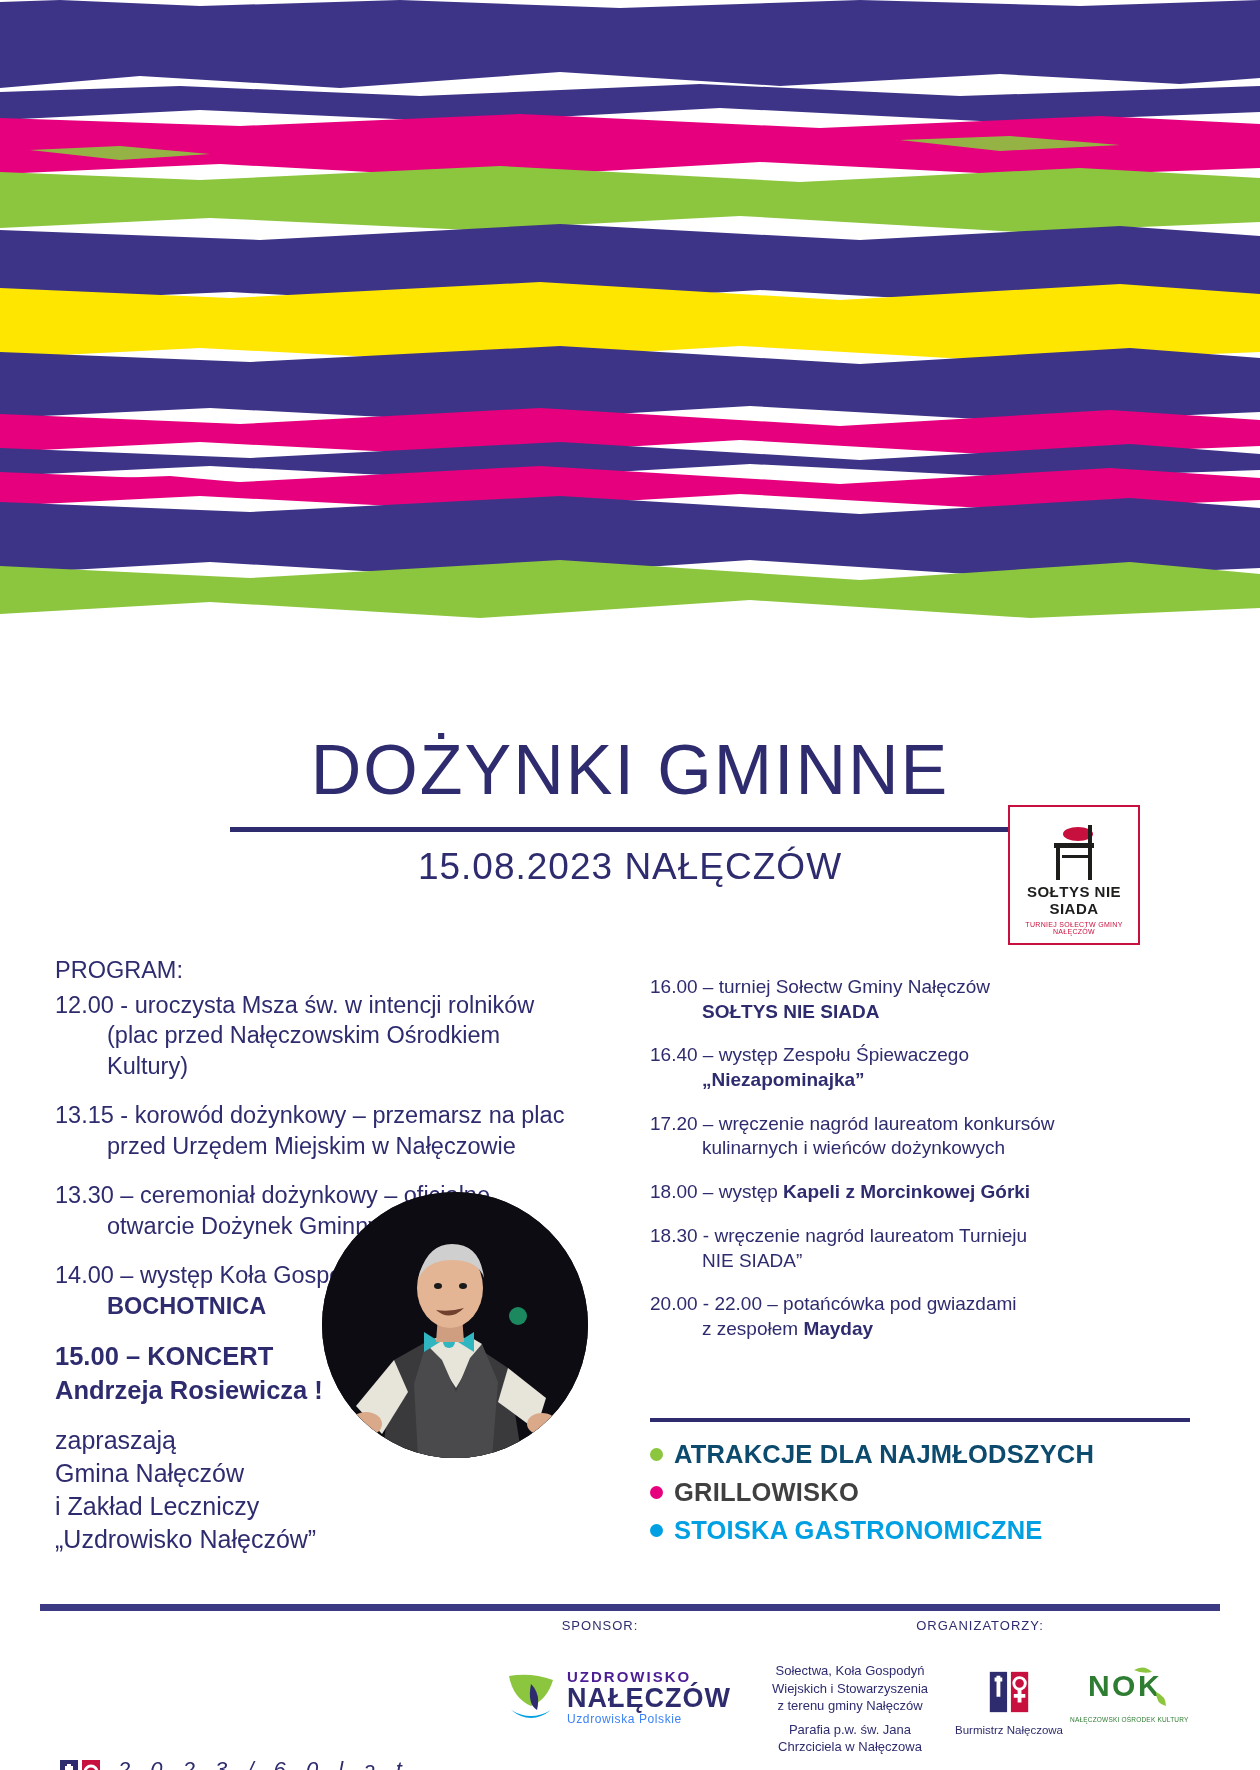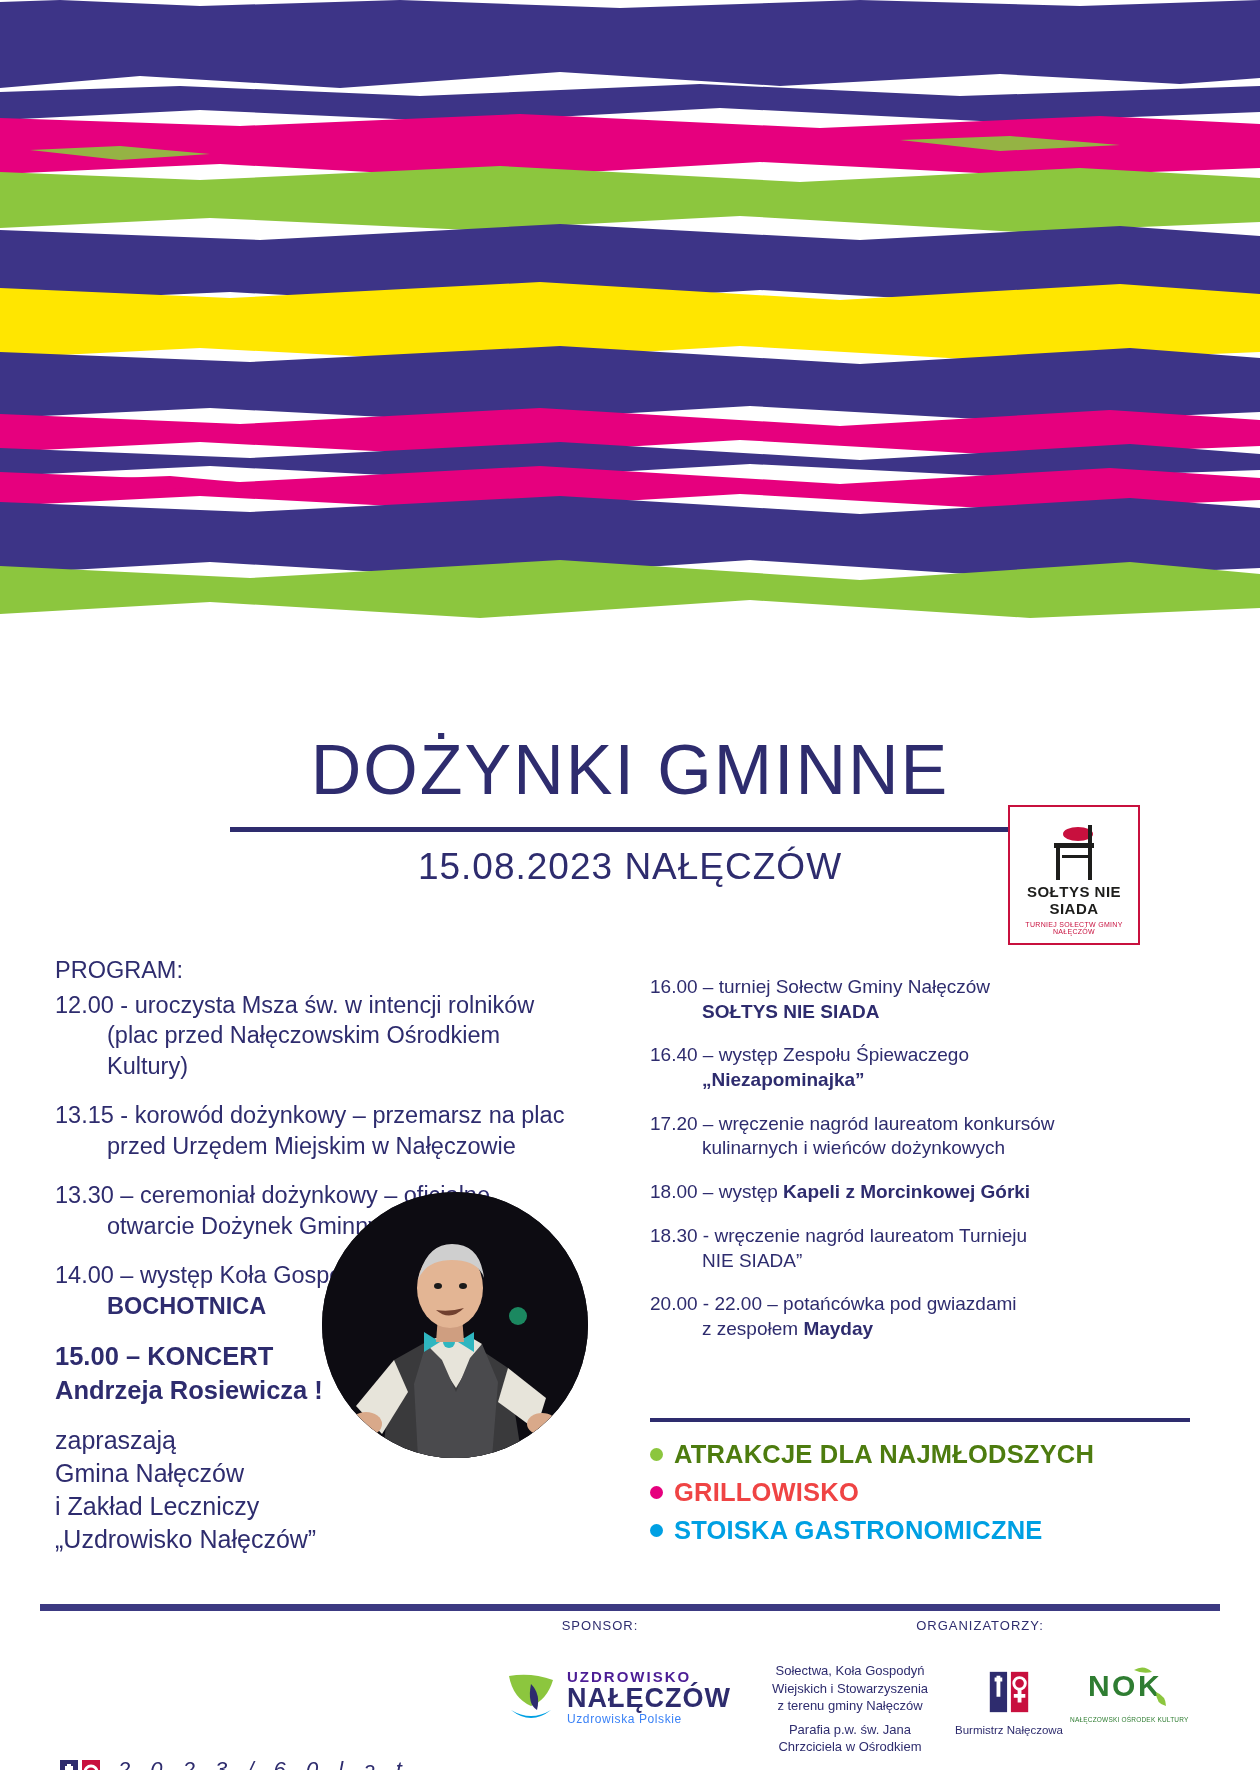--- a/index.html
+++ b/index.html
@@ -398,25 +398,25 @@
     <span class="ind">20.00 - 22.00 – potańcówka pod gwiazdami</span>
     <span class="sub"><span>z zespołem </span><span class="b">Mayday</span></span>
   </div>
 </div>
 
 <div class="rule2" style="top:1418px;"></div>
 
 <div class="bullets" style="top:1440px;">
   <div class="bullet">
     <span class="dot" style="background:#8cc63e"></span>
-    <span style="color:#4d7c0f">ATRAKCJE DLA NAJMŁODSZYCH</span>
+    <span style="color:#0c4a6e">ATRAKCJE DLA NAJMŁODSZYCH</span>
   </div>
   <div class="bullet">
     <span class="dot" style="background:#e6007e"></span>
-    <span style="color:#ef4444">GRILLOWISKO</span>
+    <span style="color:#404040">GRILLOWISKO</span>
   </div>
   <div class="bullet">
     <span class="dot" style="background:#00a0e3"></span>
     <span style="color:#00a0e3">STOISKA GASTRONOMICZNE</span>
   </div>
 </div>
 
 <div class="bottom-rule"></div>
 <div class="sponsor-label">SPONSOR:</div>
 <div class="org-label">ORGANIZATORZY:</div>
@@ -447,21 +447,21 @@
     <div class="sp-t3">Uzdrowiska Polskie</div>
   </div>
 </div>
 
 <div class="org-text">
   <div>Sołectwa, Koła Gospodyń</div>
   <div>Wiejskich i Stowarzyszenia</div>
   <div>z terenu gminy Nałęczów</div>
   <span class="gap"></span>
   <div>Parafia p.w. św. Jana</div>
-  <div>Chrzciciela w Ośrodkiem</div>
+  <div>Chrzciciela w Nałęczowa</div>
 </div>
 
 <div class="org-crest">
   <svg width="44" height="48" viewBox="0 0 44 50">
     <path d="M2,4 h18 v42 h-18 z" fill="#2e2c6e"></path>
     <path d="M24,4 h18 v42 h-18 z" fill="#c8103e"></path>
     <path d="M7,10 h8 v4 h-8 z M9,8 h4 v22 h-4 z" fill="#ffffff"></path>
     <circle cx="33" cy="16" r="6" fill="none" stroke="#ffffff" stroke-width="3"></circle>
     <path d="M31,22 h4 v14 h-4 z M27,27 h12 v4 h-12 z" fill="#ffffff"></path>
   </svg>

